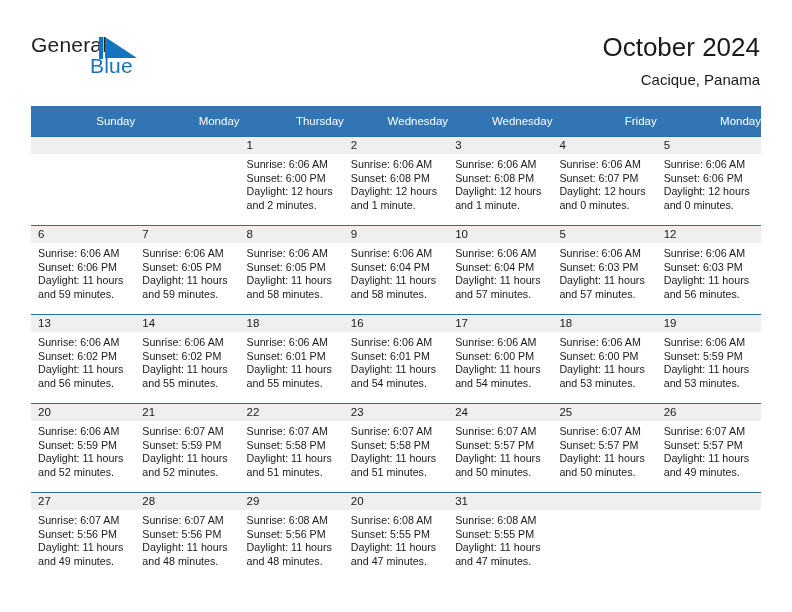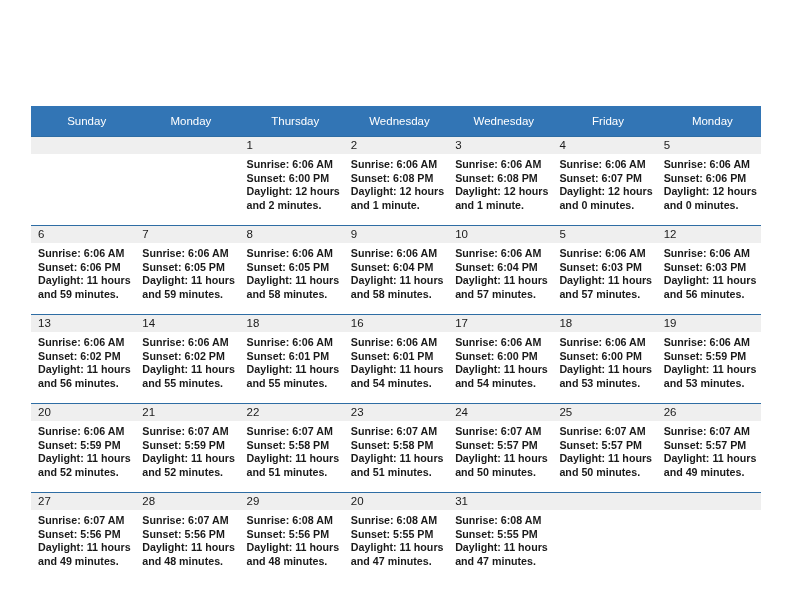--- a/index.html
+++ b/index.html
@@ -91,21 +91,21 @@
     border-collapse: collapse;
     table-layout: fixed;
   }
   .calendar col { width: 104.285px; }
 
   .calendar thead th {
     background: #3275b5;
     color: #ffffff;
     font-size: 11.5px;
     font-weight: normal;
-    text-align: center;
+    text-align: right;
     padding: 6px 0 6px 7px;
     height: 18px;
     line-height: 14px;
     vertical-align: middle;
   }
 
   .calendar tbody td {
     vertical-align: top;
     padding: 0;
     border-top: 1.6px solid #2e6da4;
@@ -122,29 +122,47 @@
     font-size: 11.5px;
     color: #1a1a1a;
   }
   .daynum.empty { color: transparent; }
 
   .detail {
     padding: 4px 6px 0 7px;
     font-size: 10.7px;
     line-height: 13.6px;
     color: #1a1a1a;
-    font-weight: bold;
   }
   .detail div { white-space: nowrap; }
 </style>
 </head>
 <body>
 
 <div class="page">
 
+  <div class="masthead">
+
+    <div class="logo">
+      <span class="logo-general">General</span>
+      <span class="logo-mark">
+        <svg width="39" height="22" viewBox="0 0 39 22" xmlns="http://www.w3.org/2000/svg">
+          <rect x="0" y="0" width="4" height="22" fill="#1474bc"></rect>
+          <polygon points="6,0 38,21 6,21" fill="#1474bc"></polygon>
+        </svg>
+      </span>
+      <span class="logo-blue">Blue</span>
+    </div>
+
+    <div class="title-block">
+      <div class="cal-title">October 2024</div>
+      <div class="cal-subtitle">Cacique, Panama</div>
+    </div>
+
+  </div>
 
   <table class="calendar">
     <colgroup>
       <col>
         <col>
         <col>
         <col>
         <col>
         <col>
         <col>

